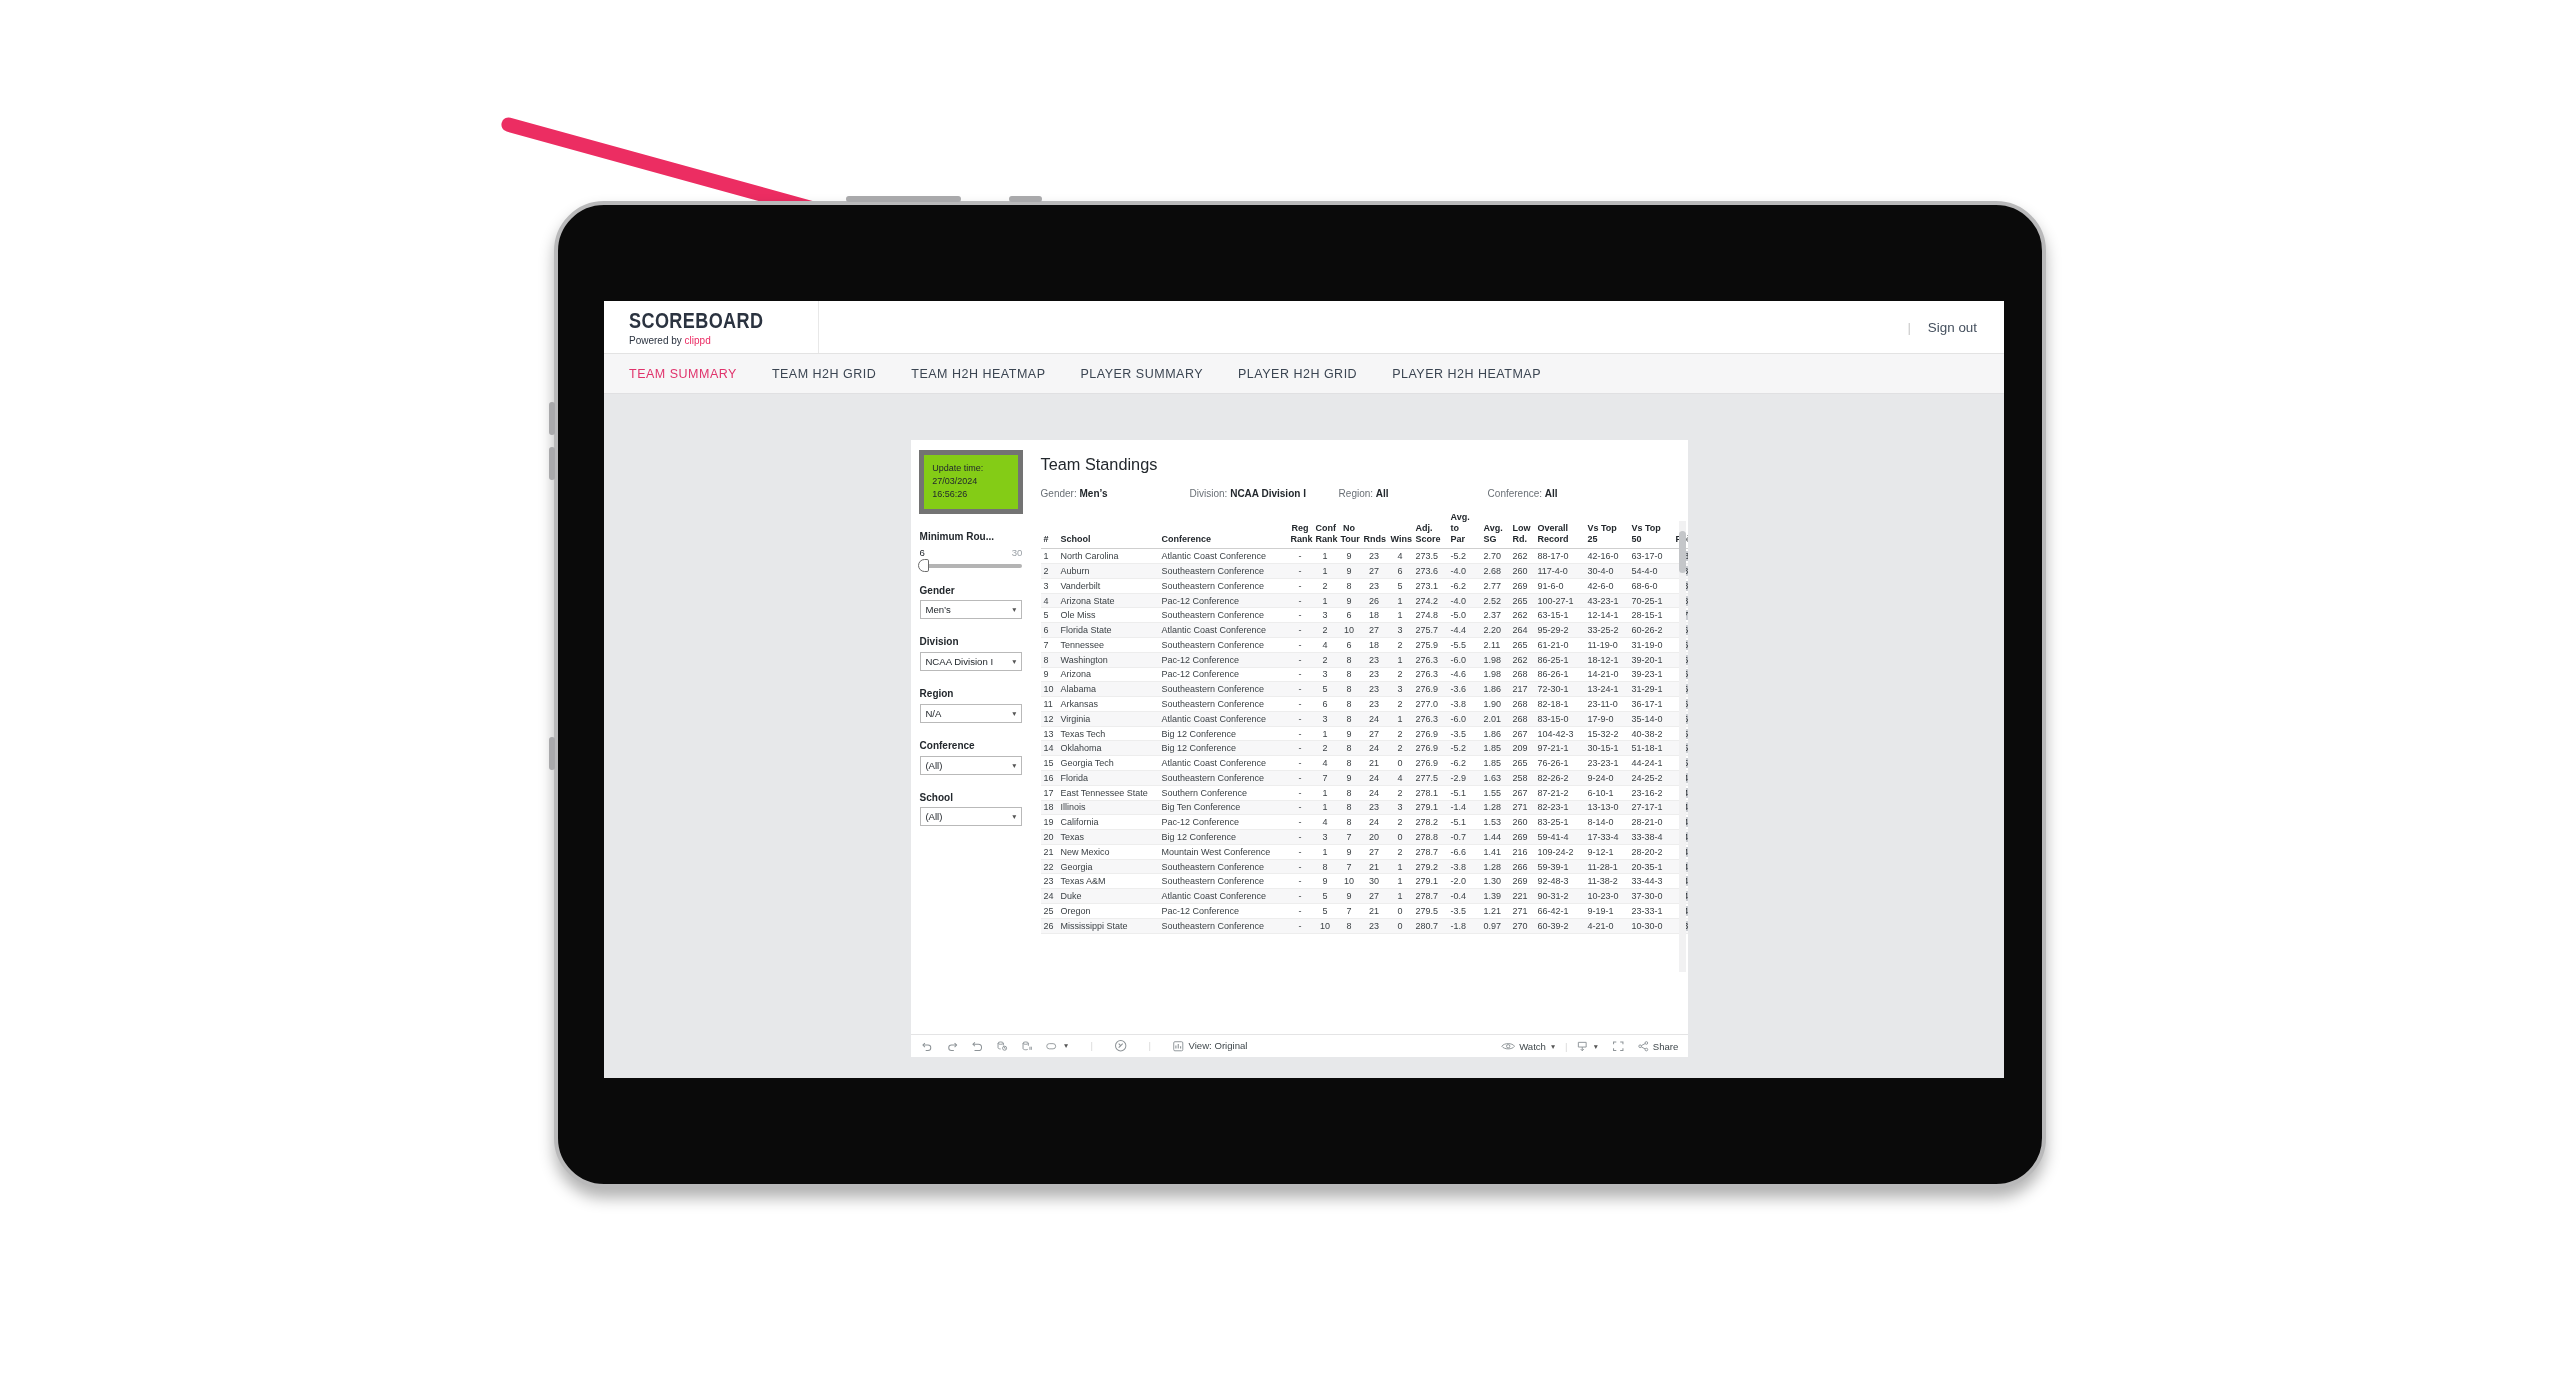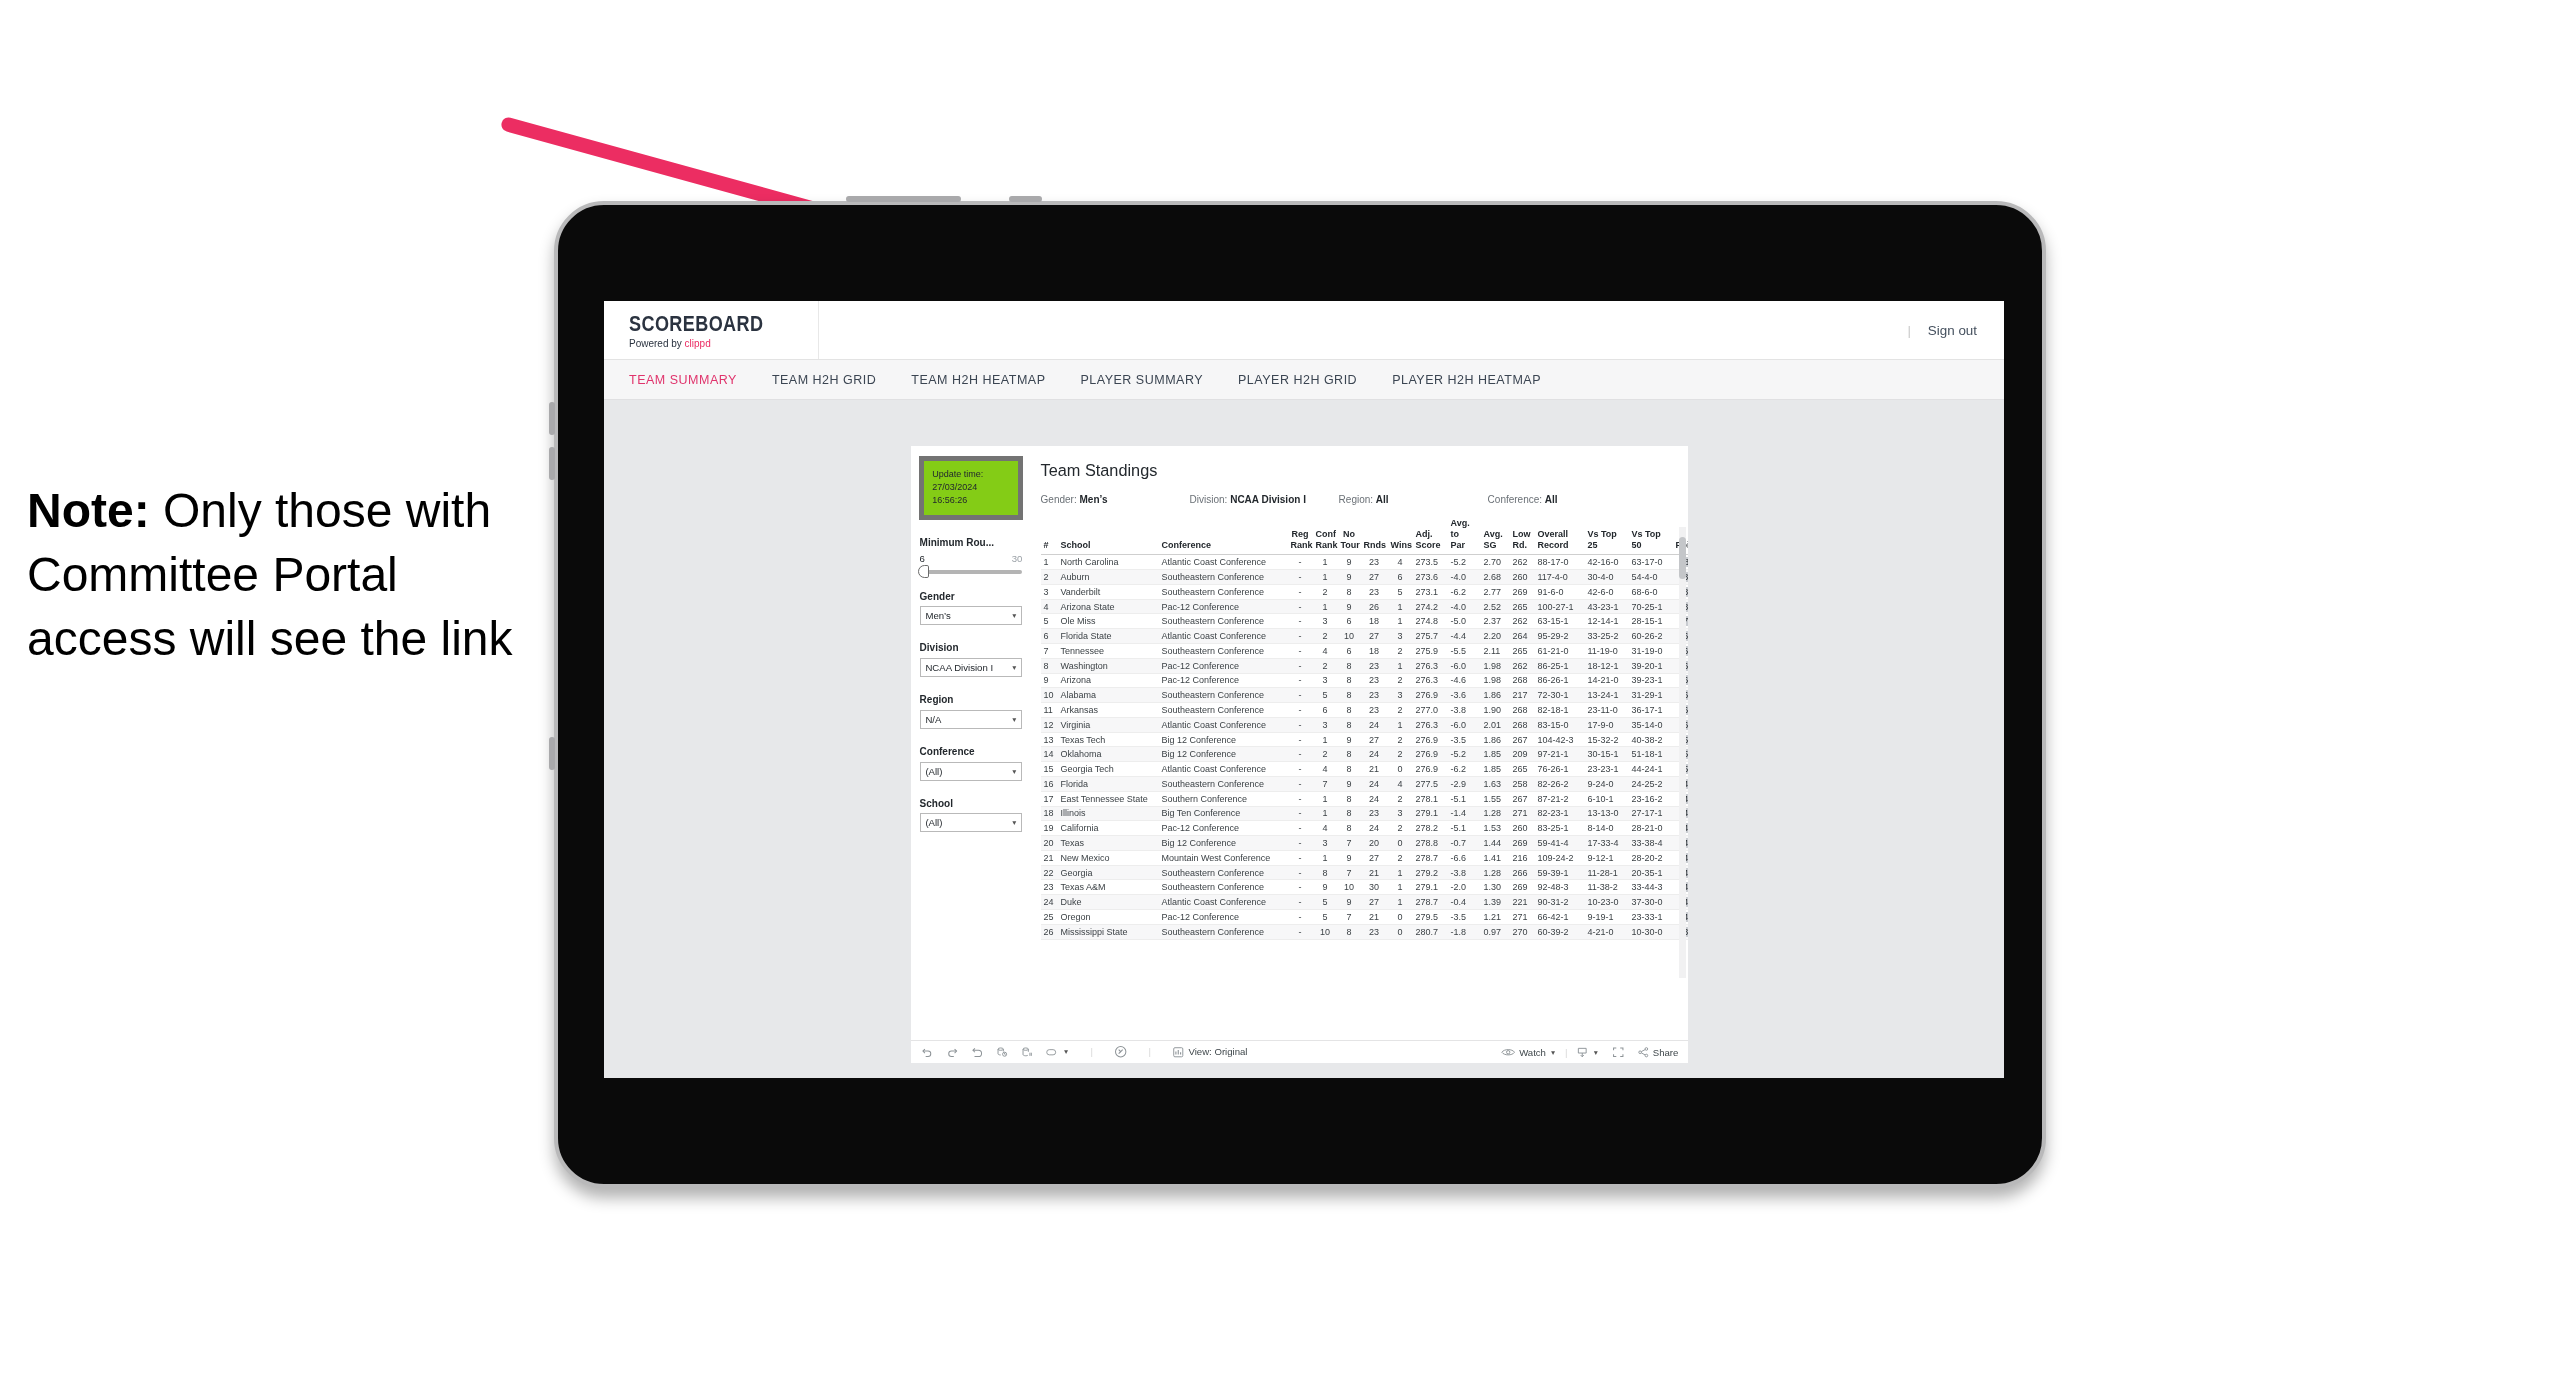--- a/index.html
+++ b/index.html
@@ -59,21 +59,21 @@
   .screen {
     position: absolute;
     left: 46px; top: 96px;
     width: 1400px; height: 777px;
     background: #e7e8ea;
     overflow: hidden;
   }
 
   
   .app-header {
-    height: 59px; background: #fff;
+    height: 53px; background: #fff;
     display: flex; align-items: stretch;
     border-bottom: 1px solid #e3e3e3;
     position: relative;
   }
   .brand { padding: 7.7px 25px 7.7px 25px; display: flex; flex-direction: column; justify-content: center;
            border-right: 1px solid #e8e8e8; }
   .brand-name {
     font-family: "Liberation Sans", sans-serif;
     font-weight: 700; font-size: 22px; color: #2b3340;
     letter-spacing: 0.5px;
@@ -223,23 +223,20 @@
   .tb-item { display: flex; align-items: center; gap: 3.8px; cursor: pointer; }
   .tb-right { margin-left: auto; display: flex; align-items: center; }
   .tb-label { font-weight: 400; color: #3f474b; }
 </style>
 </head>
 <body>
 
 <div id="stage">
 
 
-  <div class="note-block">
-    <b>Note:</b><span> Only those with Committee Portal access will see the link</span>
-  </div>
 
   <svg class="arrow-svg" width="537" height="163" viewBox="0 0 560 170">
     <line x1="10" y1="10" x2="452" y2="132" stroke="#ec2d62" stroke-width="15" stroke-linecap="round"></line>
     <polygon points="430,95 510,138 433,152" fill="#ec2d62"></polygon>
   </svg>
 
   <div class="tablet">
     <div class="btn-side" style="top:197px;height:33px;"></div>
     <div class="btn-side" style="top:242px;height:33px;"></div>
     <div class="btn-side" style="top:532px;height:33px;"></div>

